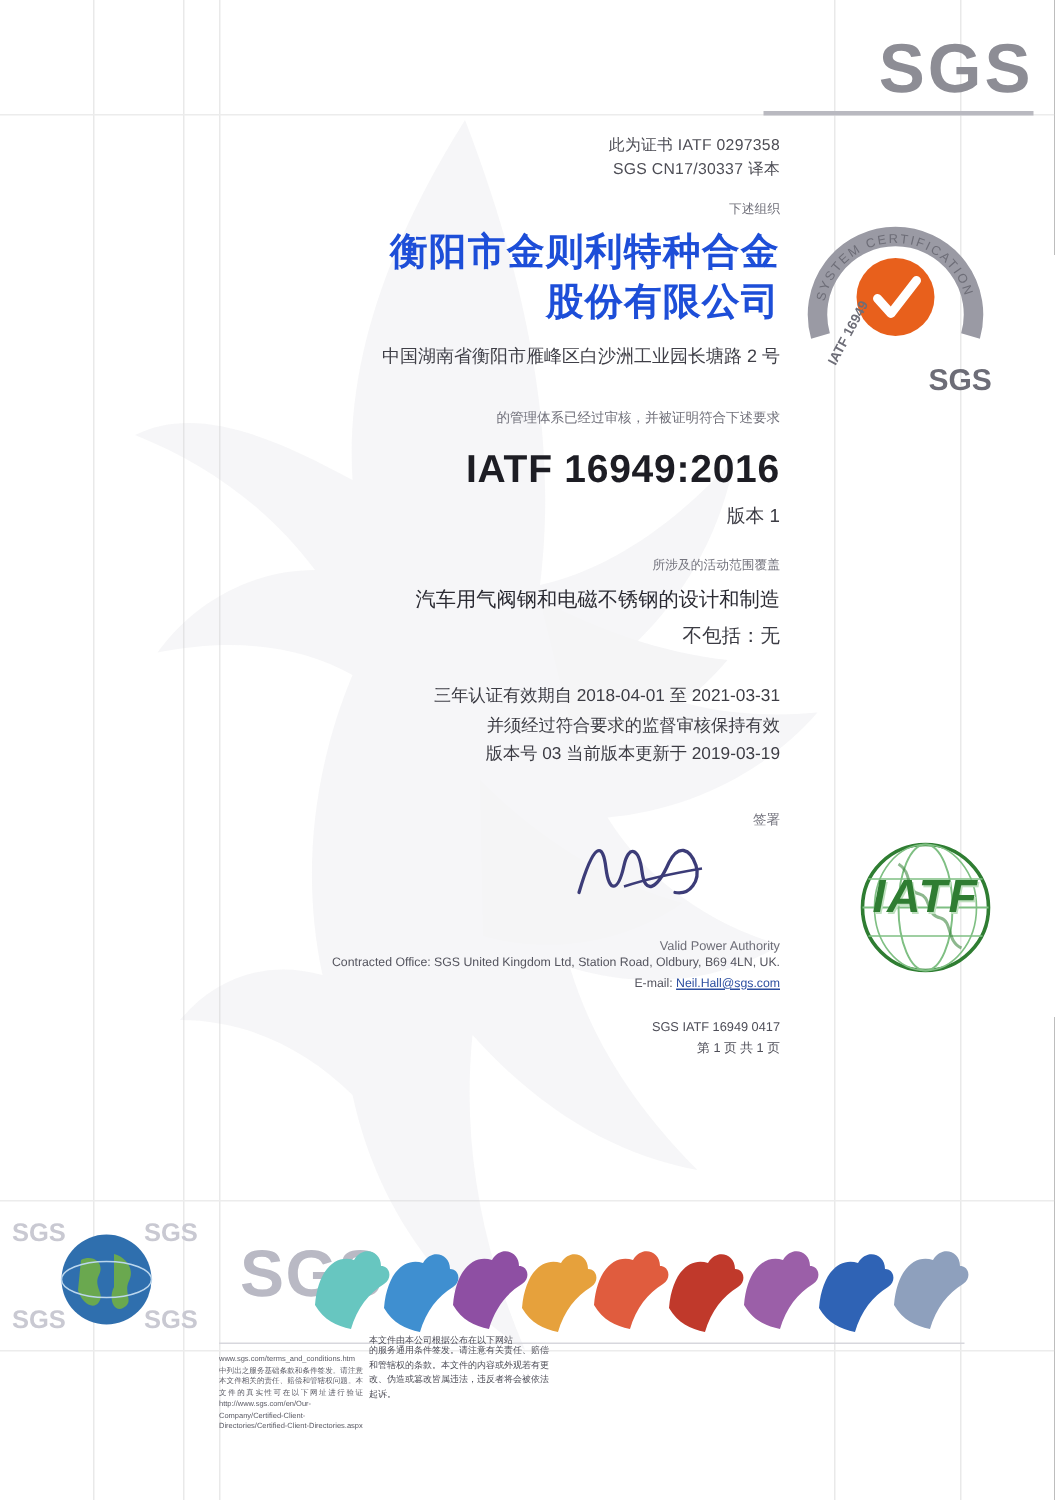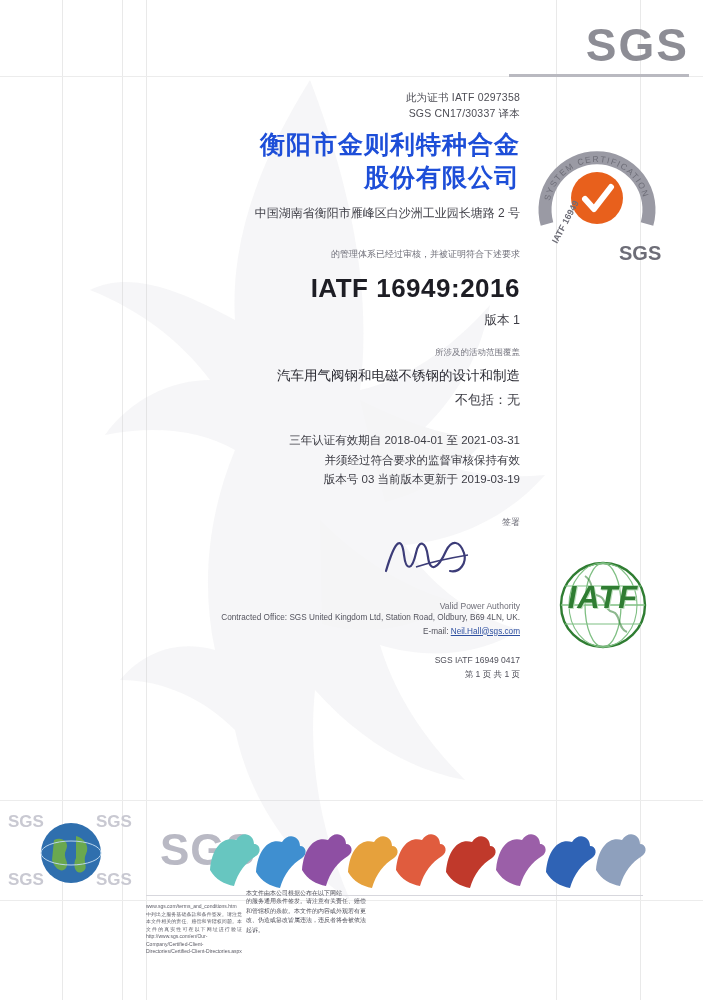--- a/index.html
+++ b/index.html
@@ -169,21 +169,21 @@
   .office a { color: #2d4fa0; text-decoration: underline; }
   .docid {
     font-size: 8.5px;
     color: #4e4e58;
     margin-top: 14px;
     line-height: 1.7;
   }
   
   .iatf-logo {
     position: absolute;
-    right: 30px;
+    right: 16px;
     top: 550px;
     width: 140px;
     height: 110px;
     text-decoration: underline;
   }
   .iatf-text {
     position: absolute;
     left: 0; top: 30px;
     width: 140px;
     text-align: center;
@@ -322,20 +322,21 @@
     <text x="92" y="128" font-size="20" fill="#6d6d77" font-family="Liberation Sans, sans-serif" font-weight="bold">SGS</text>
   </svg>
 
   <div class="content">
 
     <div class="cert-ids">
       <div>此为证书 IATF 0297358</div>
       <div>SGS CN17/30337 译本</div>
     </div>
 
+    <div class="label-xs">下述组织</div>
 
     <div class="org-name">
       <div>衡阳市金则利特种合金</div>
       <div>股份有限公司</div>
     </div>
 
     <div class="org-addr">中国湖南省衡阳市雁峰区白沙洲工业园长塘路 2 号</div>
 
     <div class="stmt">的管理体系已经过审核，并被证明符合下述要求</div>
 

